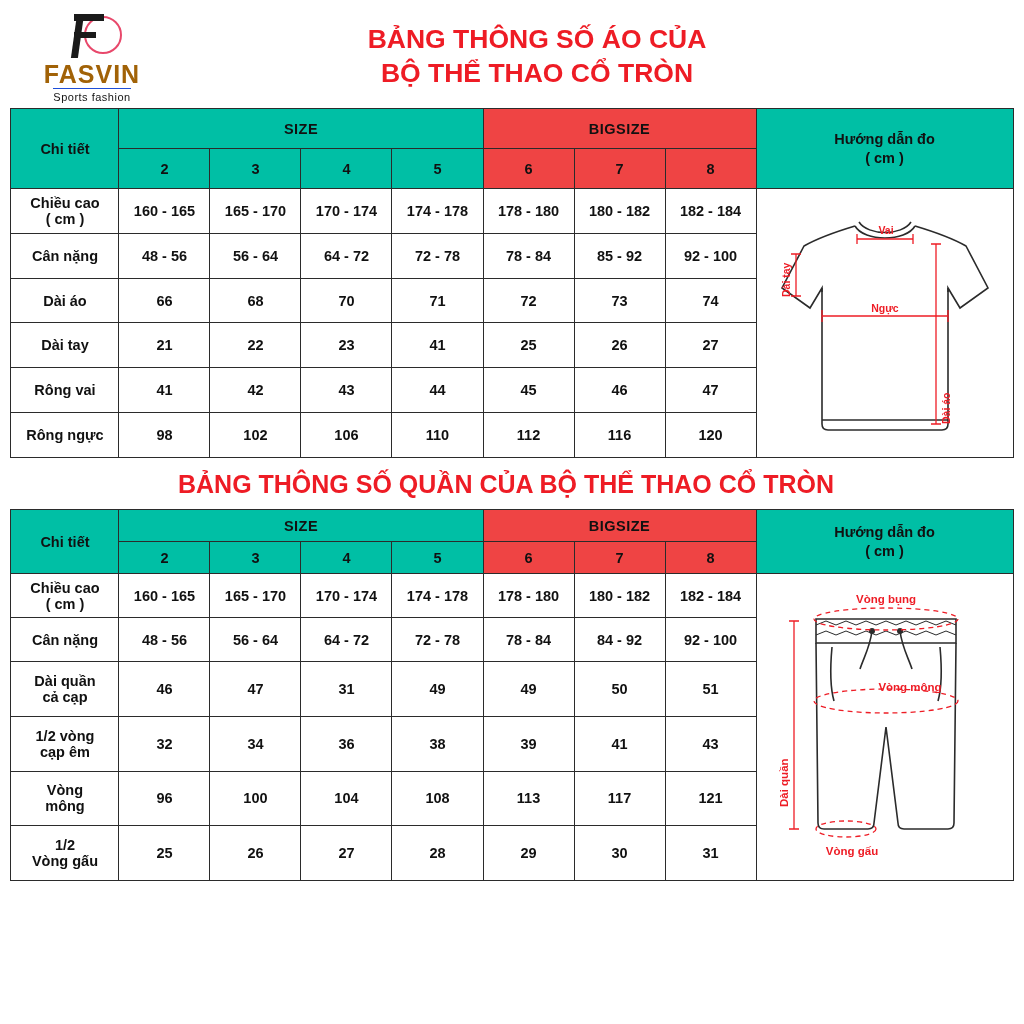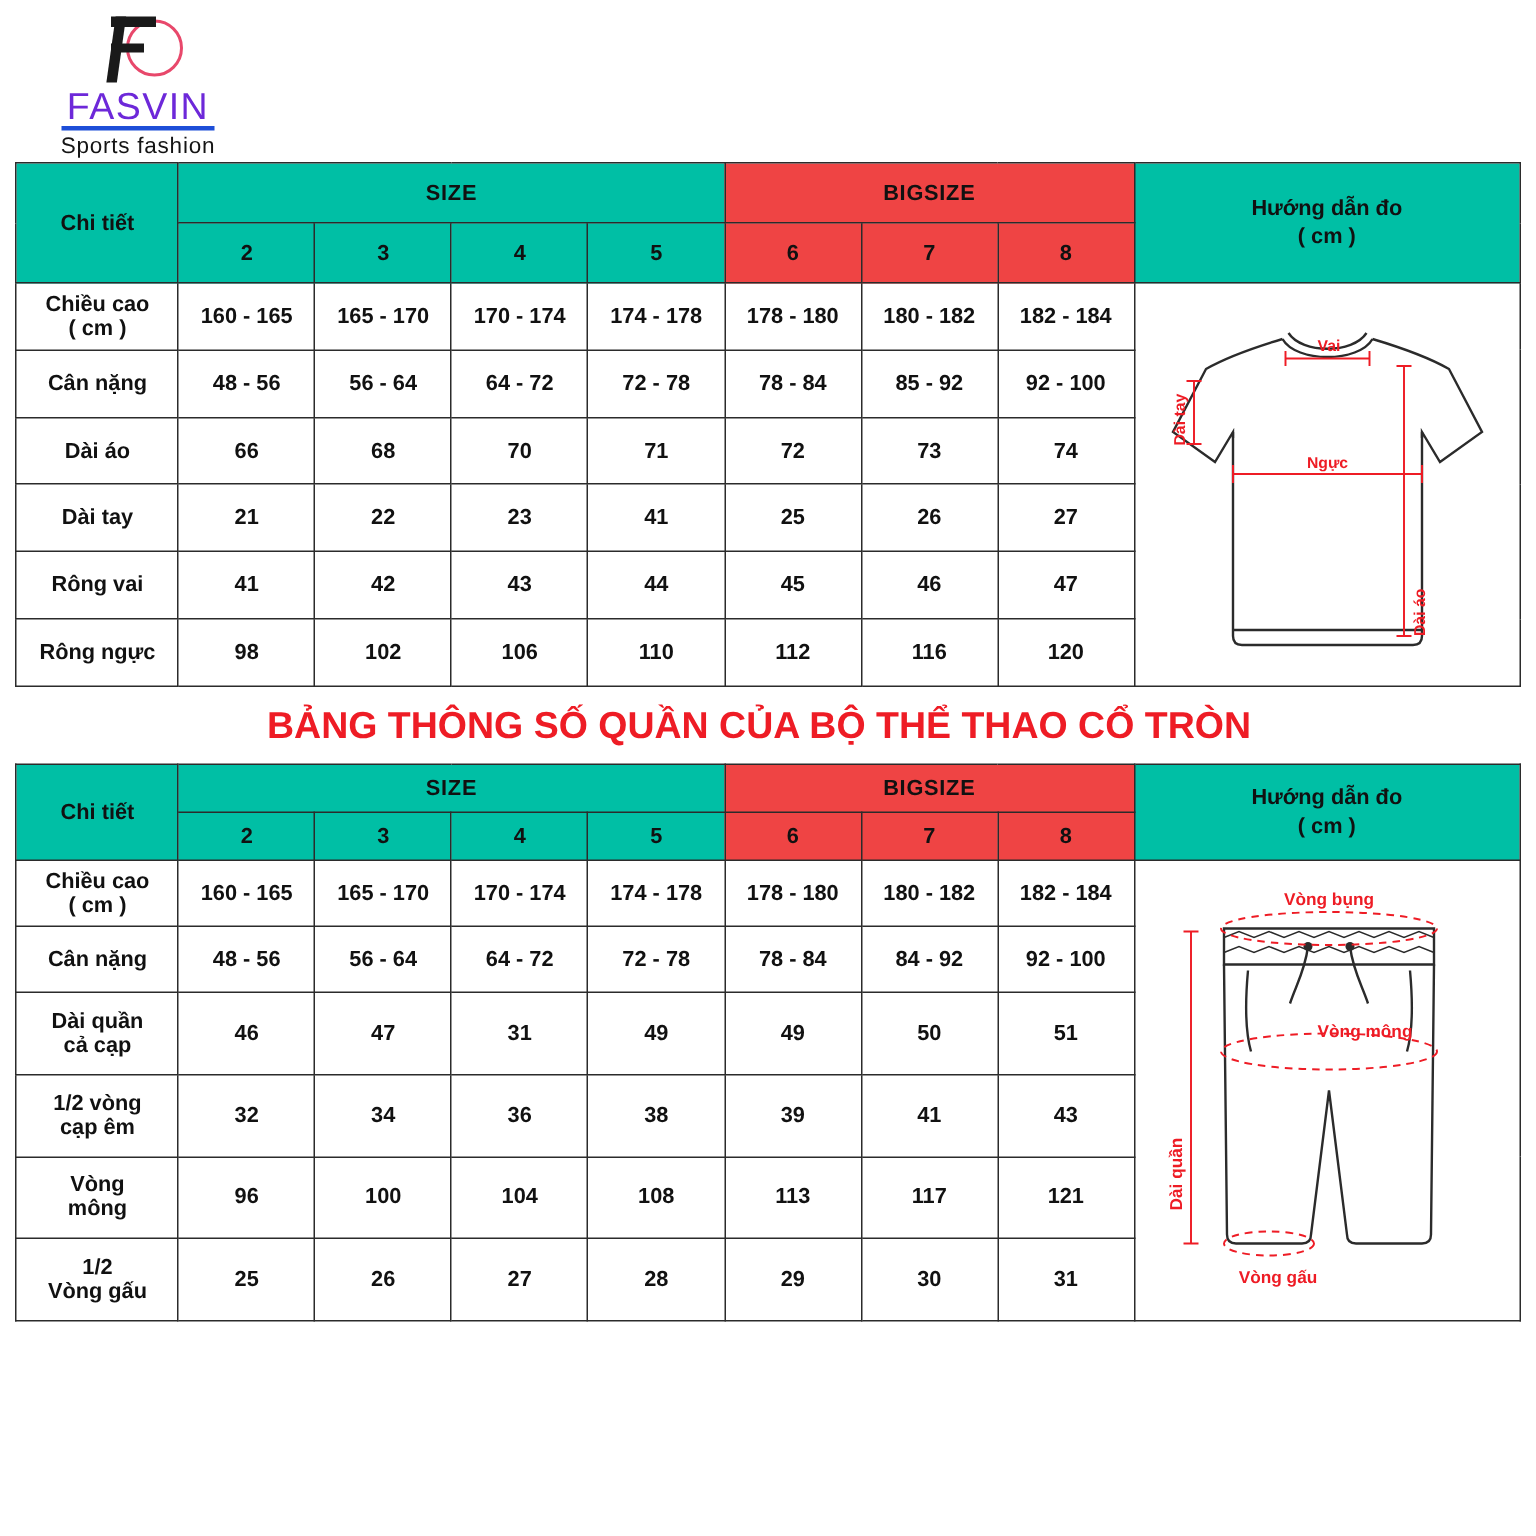--- a/index.html
+++ b/index.html
@@ -44,31 +44,31 @@
   .logo-mark .h2 { left: 14px; top: 20px; width: 22px; height: 6px; }
   .logo-mark .circ {
     position: absolute; left: 24px; top: 4px;
     width: 38px; height: 38px;
     border: 2.5px solid #e8486b;
     border-radius: 50%;
     background: transparent;
   }
   .logo-text {
     font-size: 25px;
-    font-weight: normal;
+    font-weight: bold;
     letter-spacing: 1px;
-    color: #6d28d9;
+    color: #a16207;
     line-height: 1;
   }
   .logo-sub {
-    font-size: 15px;
+    font-size: 11px;
     letter-spacing: 0.5px;
     color: #141414;
     margin-top: 0;
-    border-top: 3px solid #1d4ed8;
+    border-top: 1px solid #1d4ed8;
     display: inline-block;
     padding-top: 2px;
   }
   .title-block {
     flex: 1;
     text-align: center;
     color: #ee1c25;
     font-weight: bold;
     font-size: 26.5px;
     line-height: 1.28;
@@ -122,20 +122,24 @@
     <div class="logo-block">
       <div class="logo-mark">
         <div class="circ"></div>
         <div class="bar v1"></div>
         <div class="bar h1"></div>
         <div class="bar h2"></div>
       </div>
       <div class="logo-text">FASVIN</div>
       <div class="logo-sub">Sports fashion</div>
     </div>
+    <div class="title-block">
+      <div>BẢNG THÔNG SỐ ÁO CỦA</div>
+      <div>BỘ THỂ THAO CỔ TRÒN</div>
+    </div>
   </div>
 
   <table class="tbl">
     <colgroup>
       <col style="width:108px">
       <col style="width:91px">
         <col style="width:91px">
         <col style="width:91px">
         <col style="width:91px">
       <col style="width:91px">

